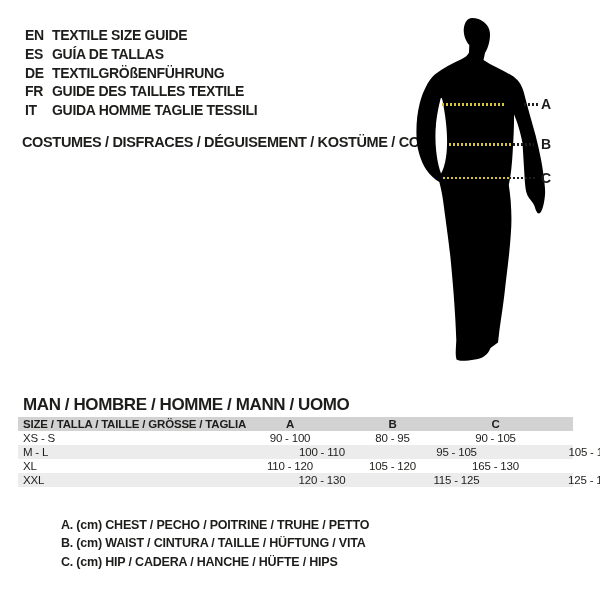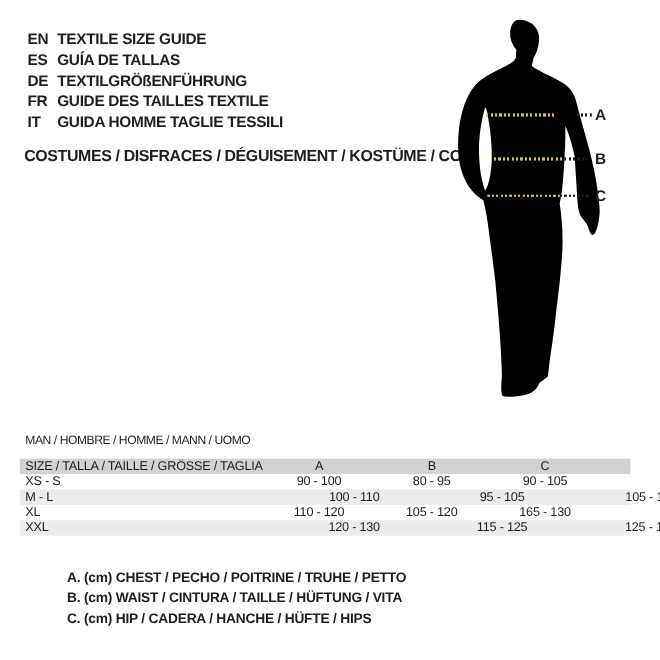--- a/index.html
+++ b/index.html
@@ -25,24 +25,24 @@
 
   
   .figure{position:absolute;left:395px;top:15px;width:160px;height:350px;}
   .figure svg{position:absolute;left:0;top:0;}
   .mline{position:absolute;height:2.5px;z-index:3;}
   .mline.yellow{background-image:repeating-linear-gradient(90deg,var(--accent-yellow) 0 2px,transparent 2px 4px);}
   .mline.black{background-image:repeating-linear-gradient(90deg,var(--text) 0 2px,transparent 2px 4px);}
   .mlabel{position:absolute;font-size:14px;font-weight:700;z-index:3;}
 
   
-  .table-title{position:absolute;left:23px;top:395px;font-size:11px;font-weight:400;letter-spacing:-0.4px;white-space:nowrap;}
+  .table-title{position:absolute;left:23px;top:395px;font-size:17px;font-weight:700;letter-spacing:-0.4px;white-space:nowrap;}
   .size-table{position:absolute;left:18px;top:417px;width:555px;font-size:11.5px;letter-spacing:-0.2px;}
   .t-row{display:flex;height:14px;line-height:14px;align-items:center;}
-  .t-row.header{background:var(--table-header-bg);font-weight:400;height:13.5px;}
+  .t-row.header{background:var(--table-header-bg);font-weight:700;height:13.5px;}
   .t-row.alt{background:var(--table-row-alt-bg);gap:32px;}
   .c-size{flex:none;width:222px;padding-left:5px;text-align:left;white-space:nowrap;}
   .c-a{flex:none;width:100px;text-align:center;}
   .c-b{flex:none;width:105px;text-align:center;}
   .c-c{flex:none;width:101px;text-align:center;}
 
   
   .footnotes{position:absolute;left:22px;top:518px;margin-left:39px;}
   .footnote{height:18.4px;font-size:12.5px;font-weight:700;letter-spacing:-0.2px;white-space:nowrap;}
 </style>

